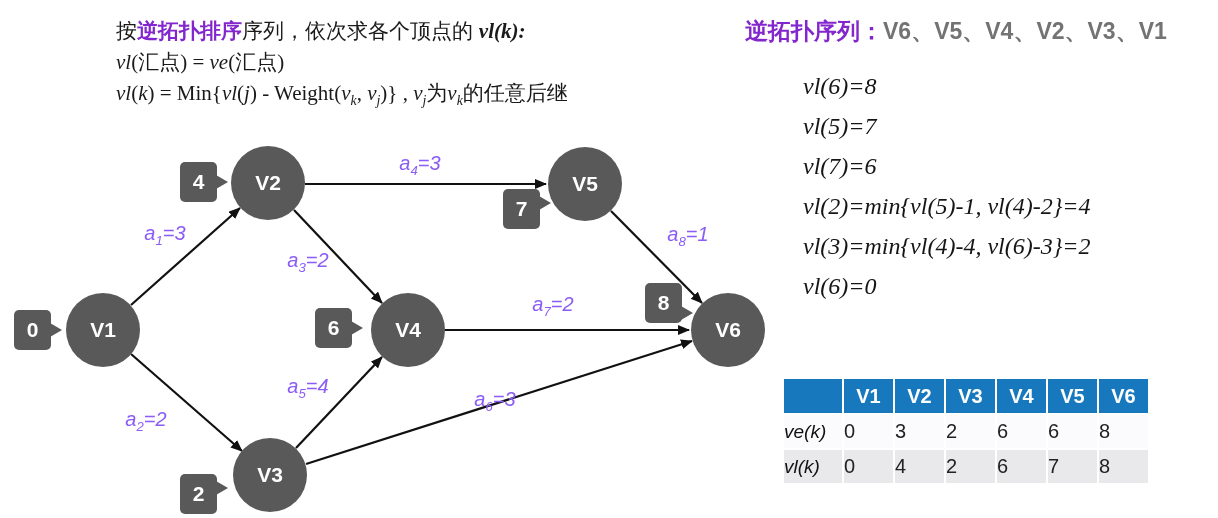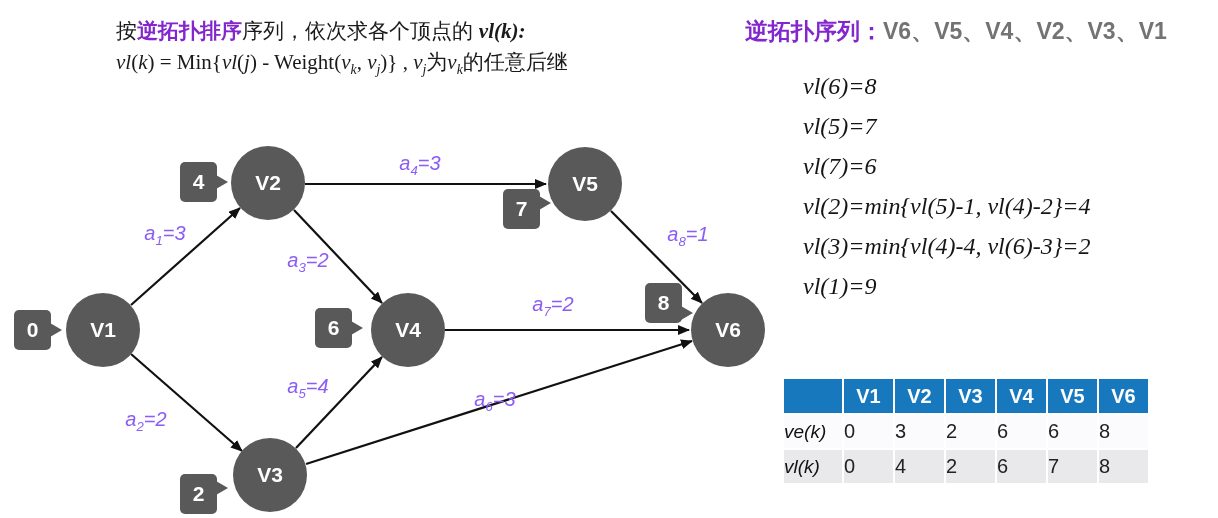--- a/index.html
+++ b/index.html
@@ -58,32 +58,33 @@
   .edge-label{position:absolute;transform:translate(-50%,-50%);font-style:italic;font-size:20px;
     color:#8b5cf6;white-space:nowrap}
 </style>
 </head>
 <body>
 
 <div class="canvas">
 
   <div class="instr">
     <div class="line l1"><span class="r-n">按</span><span class="r-p">逆拓扑排序</span><span class="r-n">序列，依次求各个顶点的 </span><span class="r-b">vl(k):</span></div>
+    <div class="line l2"><span class="r-i">vl</span><span class="r-n">(</span><span class="r-cn">汇点</span><span class="r-n">) = </span><span class="r-i">ve</span><span class="r-n">(</span><span class="r-cn">汇点</span><span class="r-n">)</span></div>
     <div class="line l3"><span class="r-i">vl</span><span class="r-n">(</span><span class="r-i">k</span><span class="r-n">) = Min{</span><span class="r-i">vl</span><span class="r-n">(</span><span class="r-i">j</span><span class="r-n">) - Weight(</span><span class="r-i">v</span><sub class="r-s">k</sub><span class="r-n">, </span><span class="r-i">v</span><sub class="r-s">j</sub><span class="r-n">)} , </span><span class="r-i">v</span><sub class="r-s">j</sub><span class="r-cn">为</span><span class="r-i">v</span><sub class="r-s">k</sub><span class="r-cn">的任意后继</span></div>
   </div>
 
   <div class="topo"><span class="r-p">逆拓扑序列：</span><span class="r-bn">V6、V5、V4、V2、V3、V1</span></div>
 
   <div class="vl-list">
     <div class="vl-line">vl(6)=8</div>
     <div class="vl-line">vl(5)=7</div>
     <div class="vl-line">vl(7)=6</div>
     <div class="vl-line">vl(2)=min{vl(5)-1, vl(4)-2}=4</div>
     <div class="vl-line">vl(3)=min{vl(4)-4, vl(6)-3}=2</div>
-    <div class="vl-line">vl(1)=9</div>
+    <div class="vl-line">vl(6)=0</div>
   </div>
 
   <svg class="edges" viewBox="0 0 770 518">
     <defs>
       <marker id="ah" markerWidth="13" markerHeight="11" refX="11" refY="5" orient="auto" markerUnits="userSpaceOnUse">
         <path d="M0,0 L12,5 L0,10 z" fill="#111"></path>
       </marker>
     </defs>
     <line x1="131" y1="305" x2="240" y2="208" stroke="#111" stroke-width="2.2" marker-end="url(#ah)"></line>
     <line x1="131" y1="354" x2="242" y2="451" stroke="#111" stroke-width="2.2" marker-end="url(#ah)"></line>

